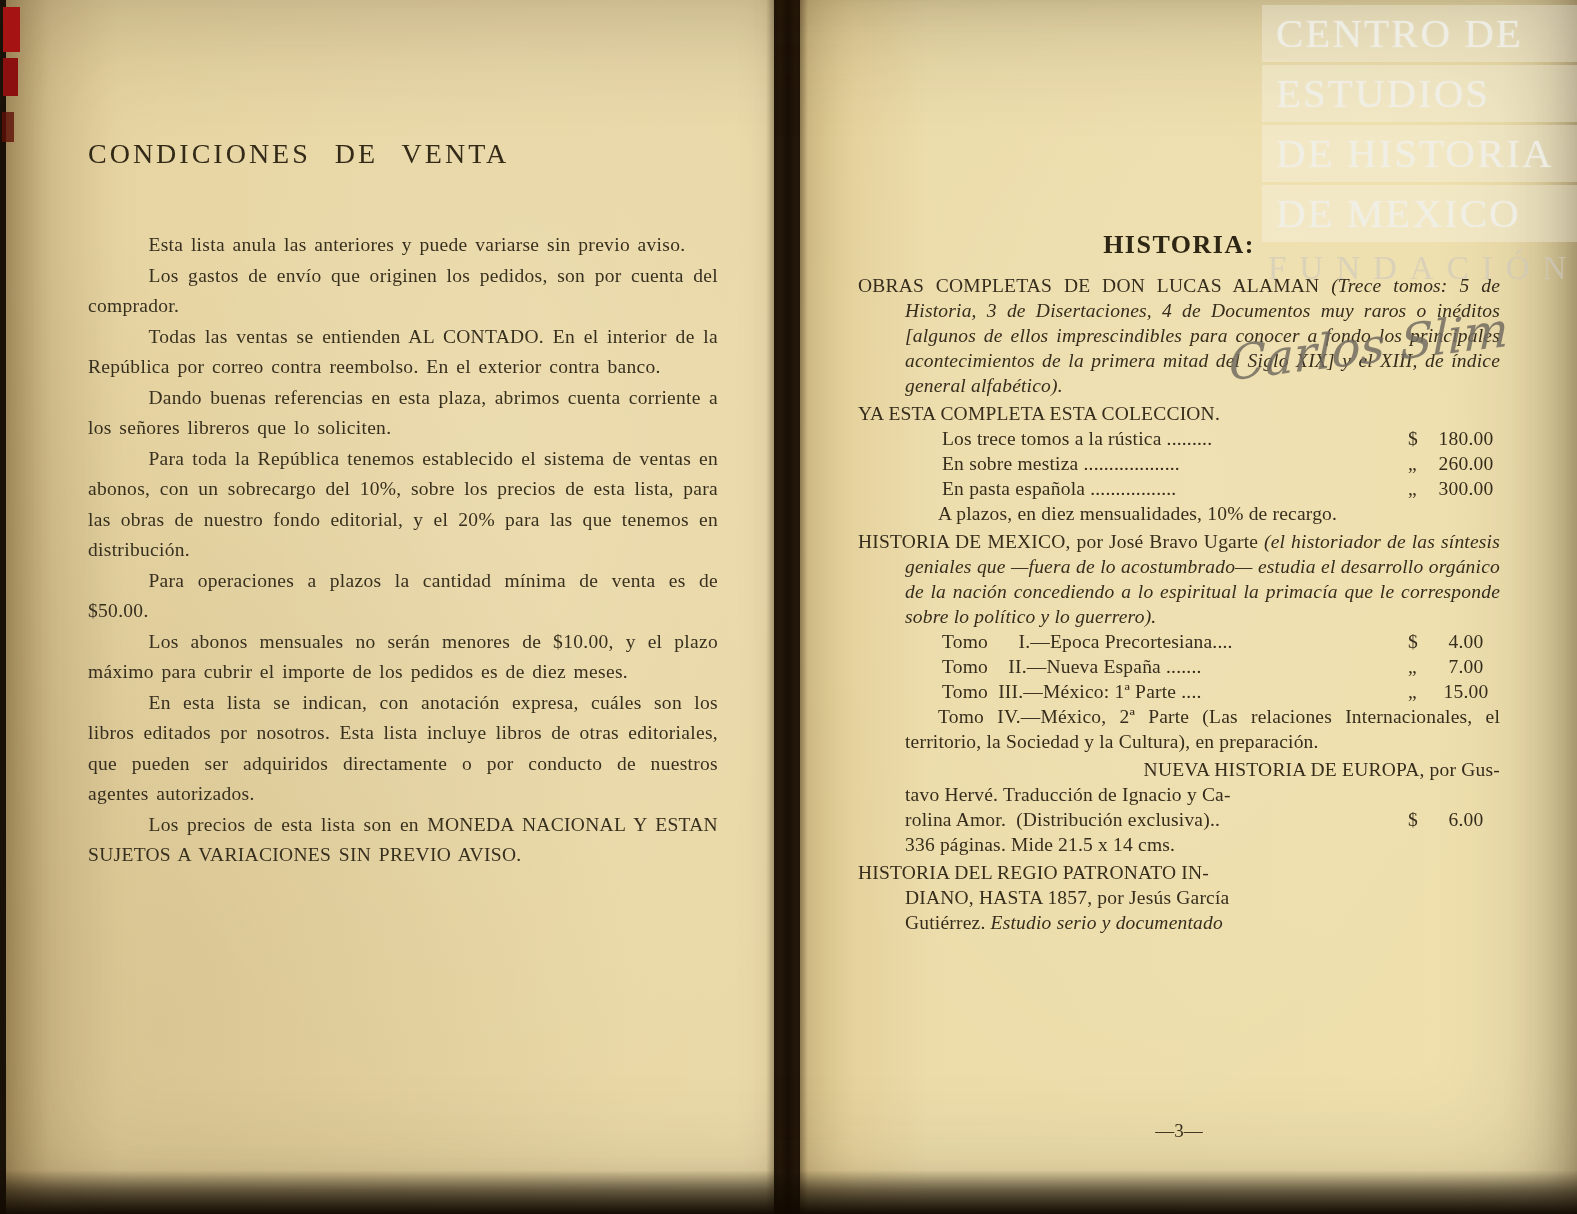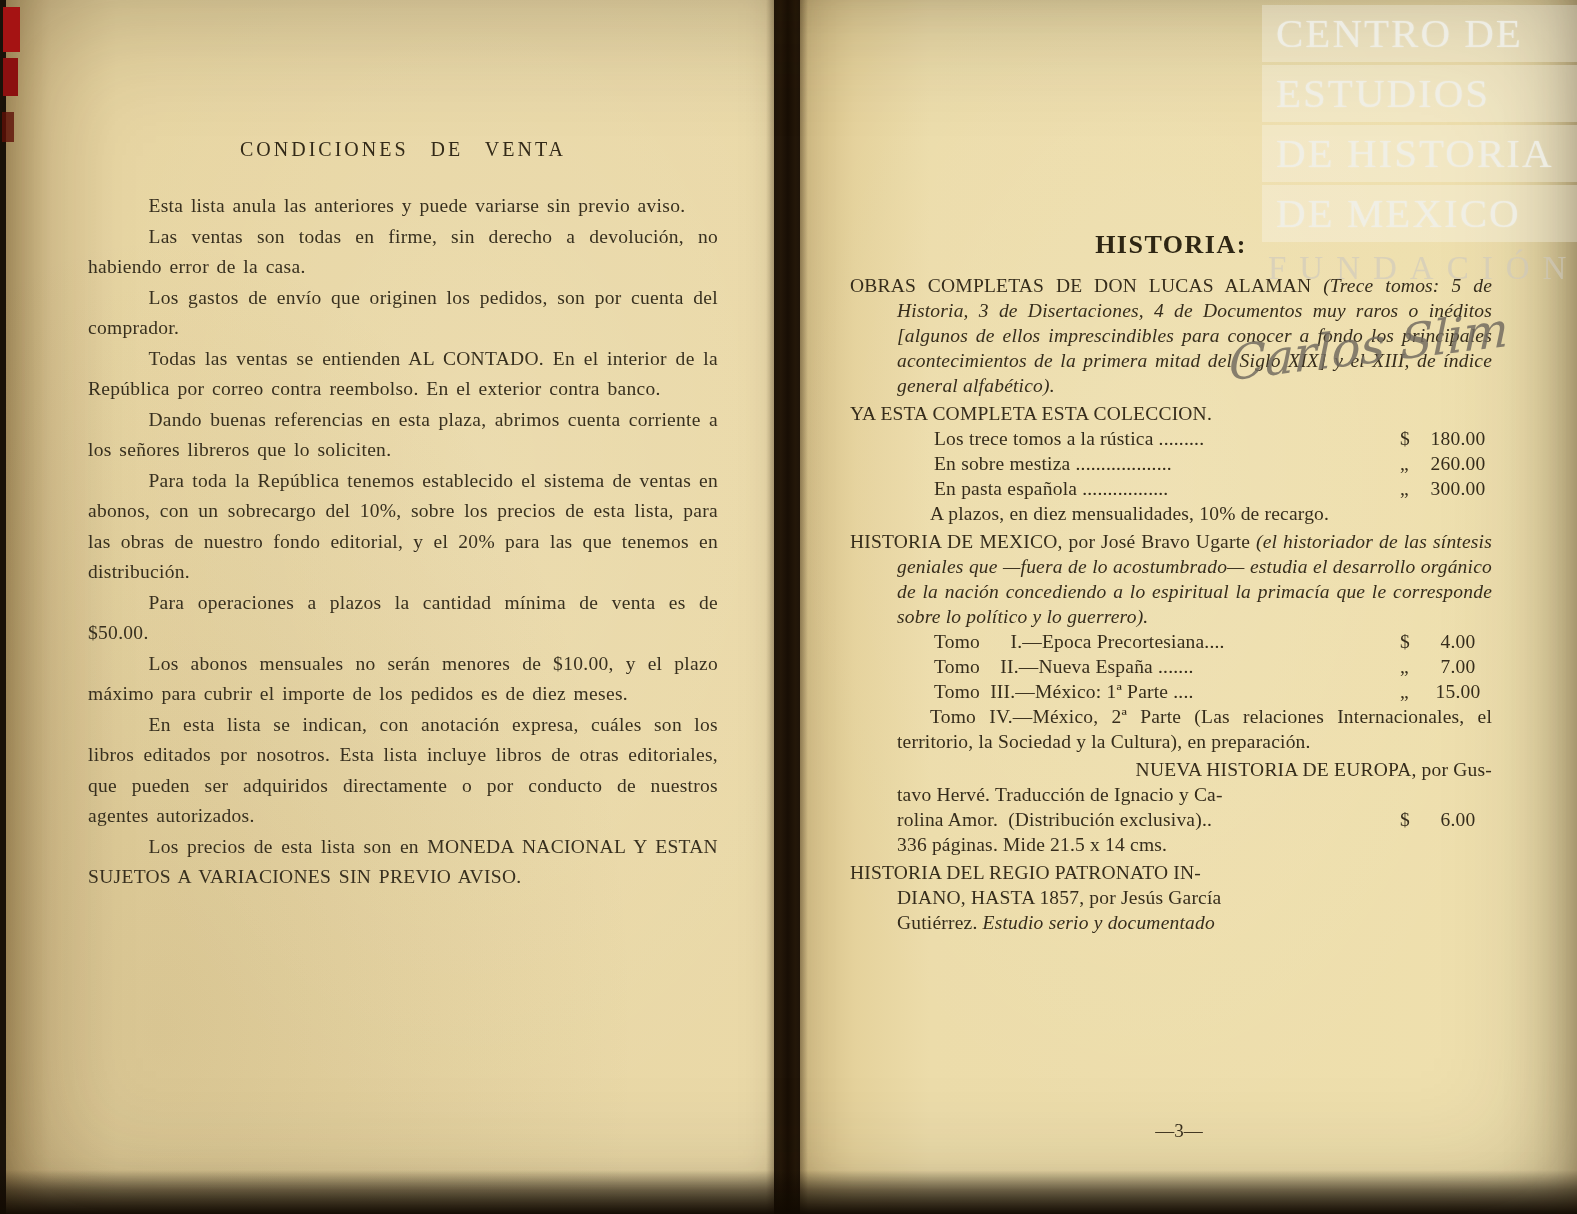--- a/index.html
+++ b/index.html
@@ -79,43 +79,42 @@
   .mark-3 { left: 2px; top: 112px; width: 12px; height: 30px; background: #5e1008; opacity: .8; }
 
   
   .left-content {
     position: absolute;
     left: 82px;
     top: 138px;
     width: 630px;
   }
   .left-title {
-    text-align: center;
-    font-size: 20px;
+    font-size: 28px;
     letter-spacing: 3px;
     word-spacing: 14px;
-    margin-bottom: 30px;
+    margin-bottom: 60px;
     color: #332a18;
   }
   .left-body {
     font-size: 19.5px;
     line-height: 30.5px;
     letter-spacing: 0.3px;
     word-spacing: 2.5px;
   }
   .left-body p {
     margin: 0;
     text-indent: 3.1em;
     text-align: justify;
   }
 
   
   .right-content {
     position: absolute;
-    left: 50px;
+    left: 58px;
     top: 232px;
     width: 642px;
     font-size: 19.5px;
     line-height: 25px;
     letter-spacing: 0.2px;
   }
   .right-heading {
     text-align: center;
     font-weight: bold;
     font-size: 26px;
@@ -203,21 +202,20 @@
 </head>
 <body>
 
 <div class="scan">
 
   <div class="page-left">
     <div class="left-content">
       <div class="left-title">CONDICIONES DE VENTA</div>
       <div class="left-body">
         <p>Esta lista anula las anteriores y puede variarse sin previo aviso.</p>
-        <p>Las ventas son todas en firme, sin derecho a devolución, no habiendo error de la casa.</p>
         <p>Los gastos de envío que originen los pedidos, son por cuenta del comprador.</p>
         <p>Todas las ventas se entienden AL CONTADO. En el interior de la República por correo contra reembolso.  En el exterior contra banco.</p>
         <p>Dando buenas referencias en esta plaza, abrimos cuenta corriente a los señores libreros que lo soliciten.</p>
         <p>Para toda la República tenemos establecido el sistema de ventas en abonos, con un sobrecargo del 10%, sobre los precios de esta lista, para las obras de nuestro fondo editorial, y el 20% para las que tenemos en distribución.</p>
         <p>Para operaciones a plazos la cantidad mínima de venta es de $50.00.</p>
         <p>Los abonos mensuales no serán menores de $10.00, y el plazo máximo para cubrir el importe de los pedidos es de diez meses.</p>
         <p>En esta lista se indican, con anotación expresa, cuáles son los libros editados por nosotros.  Esta lista incluye libros de otras editoriales, que pueden ser adquiridos directamente o por conducto de nuestros agentes autorizados.</p>
         <p>Los precios de esta lista son en MONEDA NACIONAL Y ESTAN SUJETOS A VARIACIONES SIN PREVIO AVISO.</p>
       </div>
     </div>

